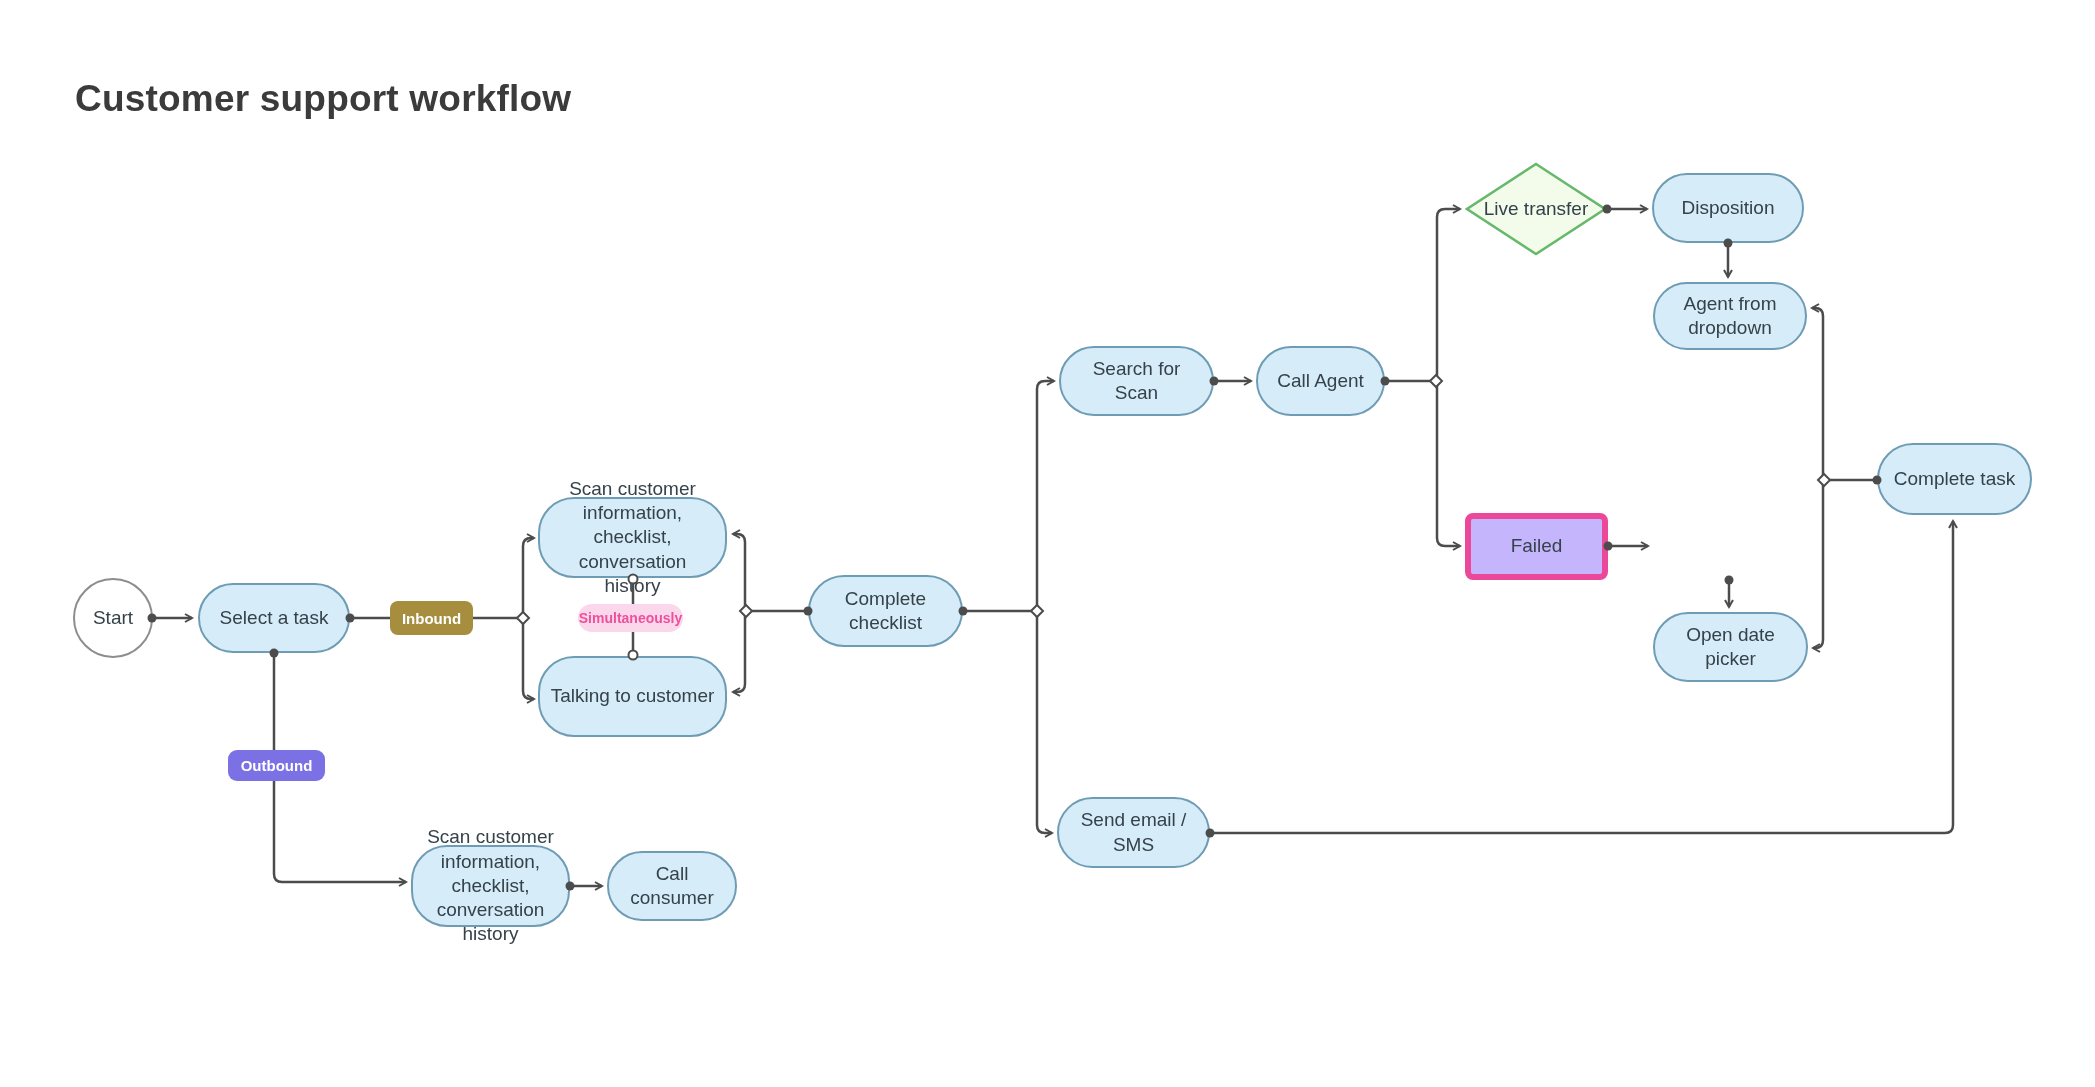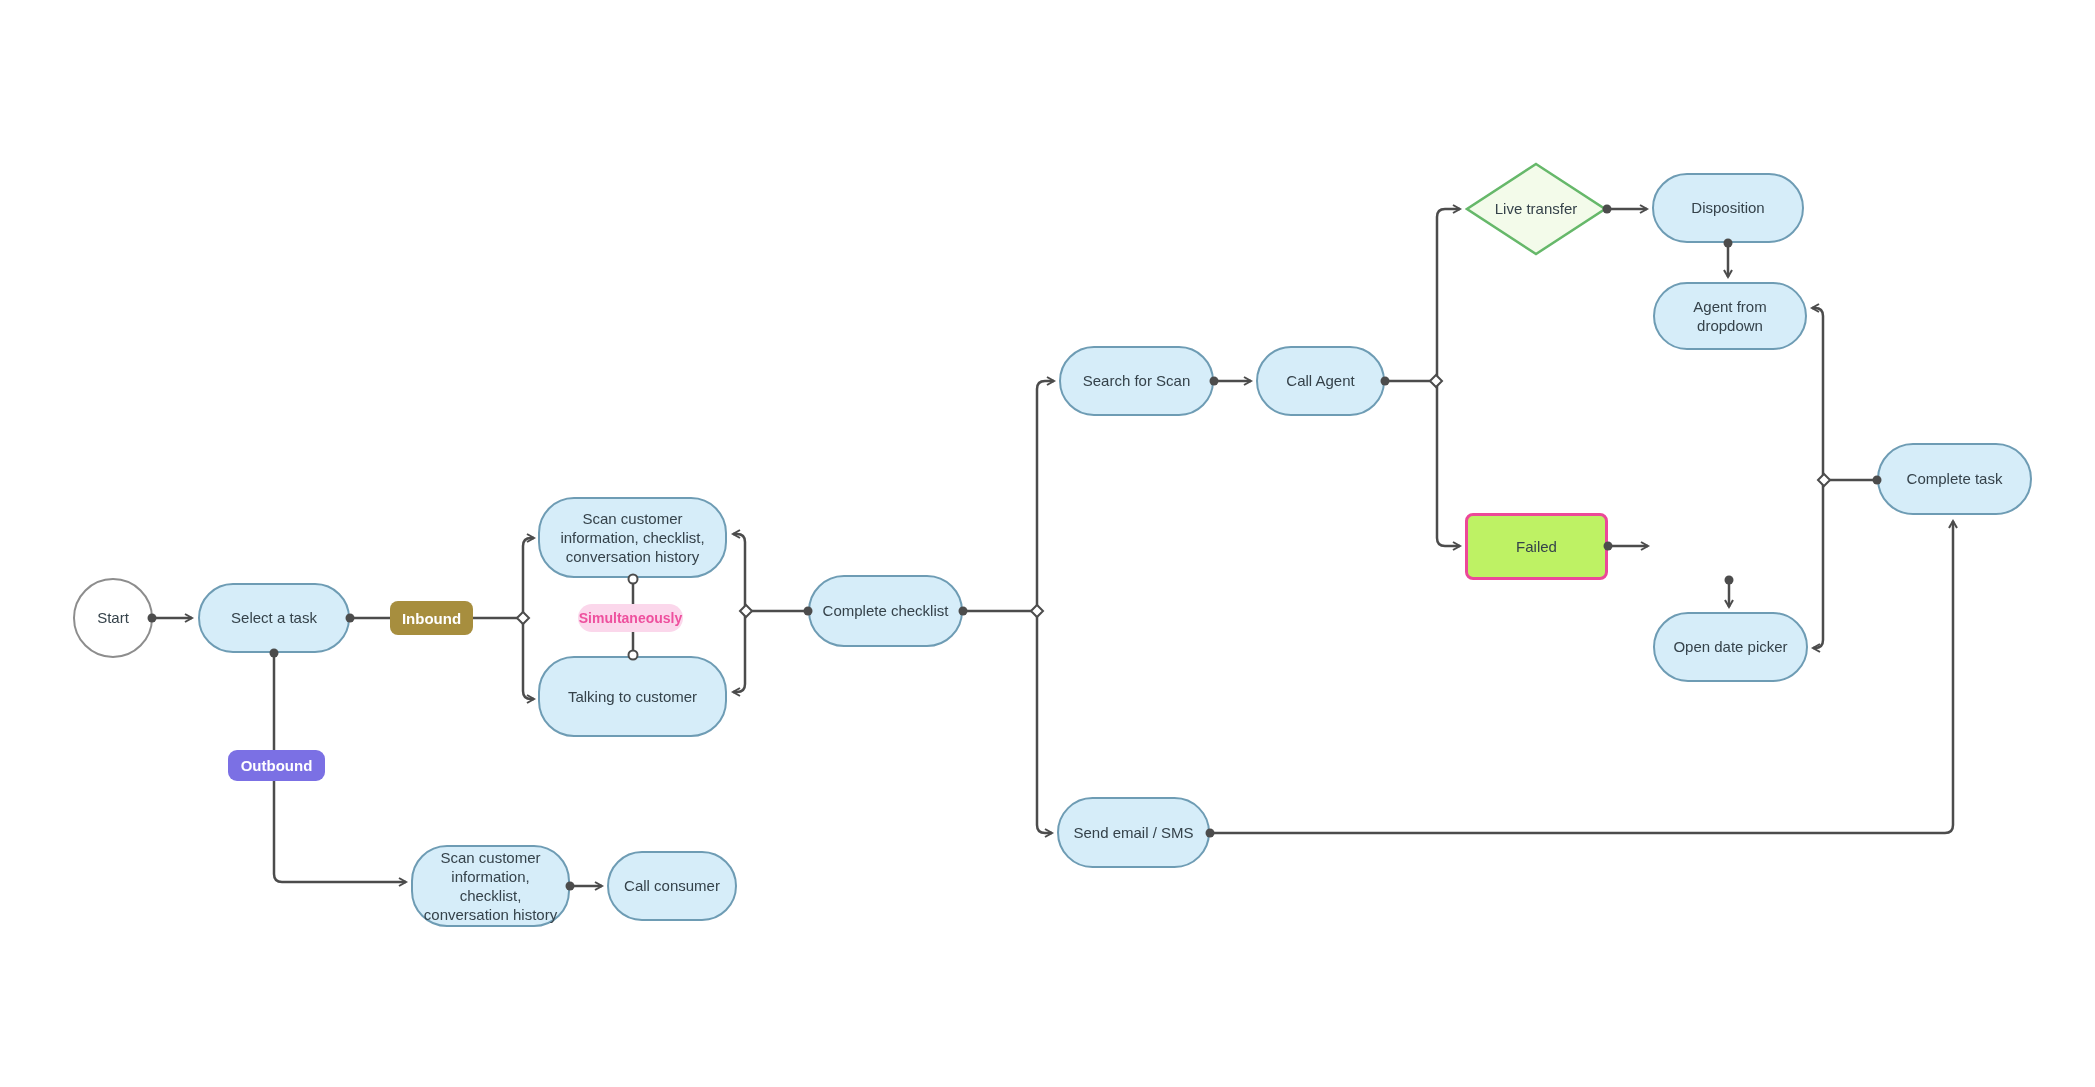--- a/index.html
+++ b/index.html
@@ -1,39 +1,40 @@
 <!DOCTYPE html>
 <html><head>
 <meta charset="utf-8">
 <style>
   html,body{margin:0;padding:0;background:#ffffff;}
   body{width:2095px;height:1087px;overflow:hidden;font-family:"Liberation Sans","DejaVu Sans",sans-serif;}
   .canvas{position:relative;width:2095px;height:1087px;background:#ffffff;}
   .page-title{position:absolute;left:75px;top:78px;font-size:37px;font-weight:700;color:#3b3b3b;letter-spacing:.2px;}
   .node{position:absolute;box-sizing:border-box;display:flex;align-items:center;justify-content:center;
-        text-align:center;font-size:15px;line-height:1.28;color:#35424a;z-index:1;}
+        text-align:center;font-size:19px;line-height:1.28;color:#35424a;z-index:1;}
   .node span{white-space:pre-line;padding:0 10px;}
   .node.blue{background:#d6edf9;border:2px solid #6e9cb4;border-radius:36px;}
   .node.circle{background:#ffffff;border:2px solid #8d8d8d;border-radius:50%;justify-content:center;}
-  .node.red{background:#bef264;border:3px solid #ec4899;border-radius:8px;}
+  .node.red{background:#c4b5fd;border:6px solid #ec4899;border-radius:8px;}
   .node.diamond{background:transparent;border:none;}
   .node.diamond svg{position:absolute;inset:0;}
   .node.diamond span{position:relative;z-index:1;}
   .edge-label{position:absolute;display:flex;align-items:center;justify-content:center;
         font-size:15px;font-weight:700;z-index:3;box-sizing:border-box;}
   .edge-label.inbound{background:#a78e3e;color:#ffffff;border-radius:8px;}
   .edge-label.outbound{background:#7b70e4;color:#ffffff;border-radius:9px;}
   .edge-label.simult{background:#fbd7eb;color:#ee509e;border-radius:14px;font-size:14px;text-align:center;}
   svg.wires{position:absolute;left:0;top:0;z-index:2;pointer-events:none;}
 </style>
 </head>
 <body>
 
 <div class="canvas">
 
+  <div class="page-title">Customer support workflow</div>
 
   <div class="node circle" style="left:73px;top:578px;width:80px;height:80px;">
     <span>Start</span>
   </div>
 
   <div class="node blue" style="left:198px;top:583px;width:152px;height:70px;">
     <span>Select a task</span>
   </div>
 
   <div class="node blue" style="left:538px;top:497px;width:189px;height:81px;">

